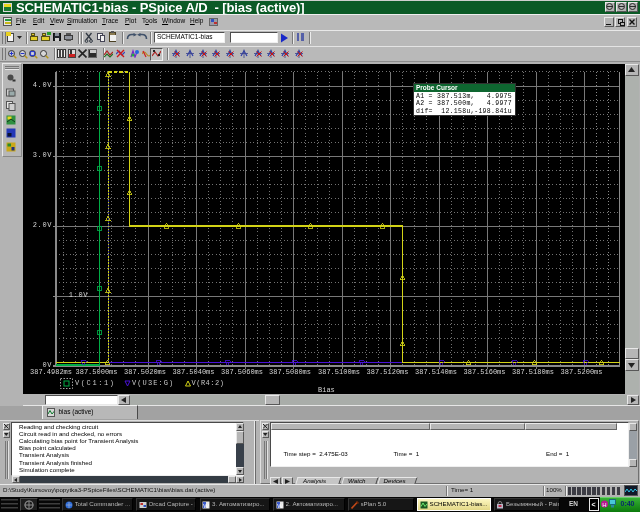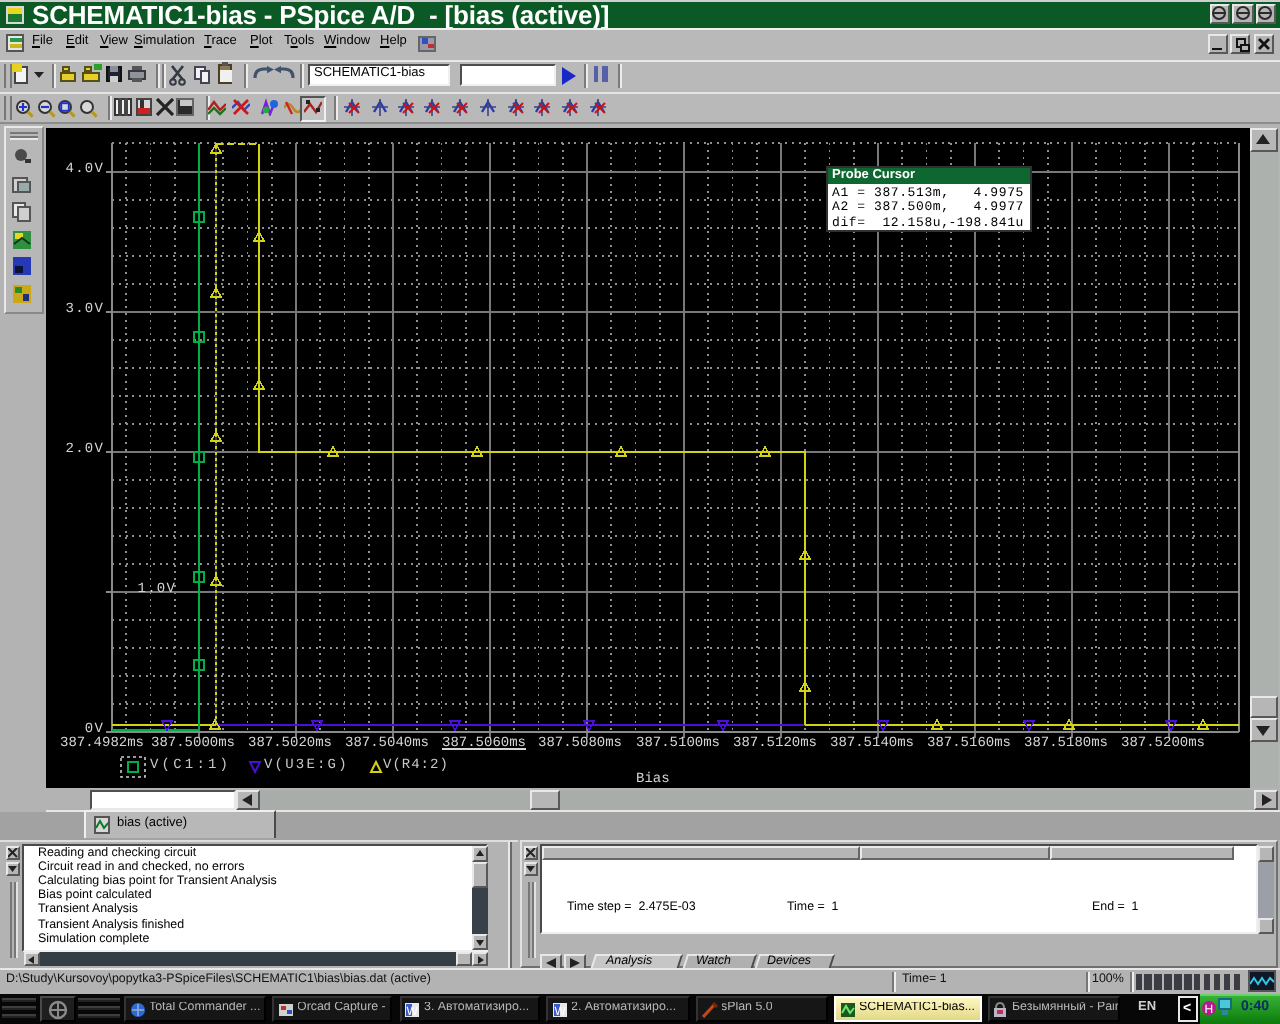--- a/index.html
+++ b/index.html
@@ -351,21 +351,21 @@
 </svg>
 <div style="position:absolute;left:24px;top:82.0px;font-family:'Liberation Mono',monospace;font-size:7px;line-height:7px;color:#d4d4d4;white-space:pre;letter-spacing:0.6px;"><span style="display:inline-block;width:28px;text-align:right;">4.0V</span></div>
 <div style="position:absolute;left:24px;top:152.0px;font-family:'Liberation Mono',monospace;font-size:7px;line-height:7px;color:#d4d4d4;white-space:pre;letter-spacing:0.6px;"><span style="display:inline-block;width:28px;text-align:right;">3.0V</span></div>
 <div style="position:absolute;left:24px;top:222.0px;font-family:'Liberation Mono',monospace;font-size:7px;line-height:7px;color:#d4d4d4;white-space:pre;letter-spacing:0.6px;"><span style="display:inline-block;width:28px;text-align:right;">2.0V</span></div>
 <div style="position:absolute;left:24px;top:292.0px;font-family:'Liberation Mono',monospace;font-size:7px;line-height:7px;color:#d4d4d4;white-space:pre;letter-spacing:0.6px;margin-left:36px;"><span style="display:inline-block;width:28px;text-align:right;">1.0V</span></div>
 <div style="position:absolute;left:24px;top:362.0px;font-family:'Liberation Mono',monospace;font-size:7px;line-height:7px;color:#d4d4d4;white-space:pre;letter-spacing:0.6px;"><span style="display:inline-block;width:28px;text-align:right;">0V</span></div>
 <div style="position:absolute;left:30px;top:368.5px;font-family:'Liberation Mono',monospace;font-size:7px;line-height:7px;color:#d4d4d4;white-space:pre;width:42px;text-align:center;letter-spacing:0px;">387.4982ms</div>
 <div style="position:absolute;left:75.5px;top:368.5px;font-family:'Liberation Mono',monospace;font-size:7px;line-height:7px;color:#d4d4d4;white-space:pre;width:42px;text-align:center;letter-spacing:0px;">387.5000ms</div>
 <div style="position:absolute;left:124.0px;top:368.5px;font-family:'Liberation Mono',monospace;font-size:7px;line-height:7px;color:#d4d4d4;white-space:pre;width:42px;text-align:right;letter-spacing:0px;">387.5020ms</div>
 <div style="position:absolute;left:172.5px;top:368.5px;font-family:'Liberation Mono',monospace;font-size:7px;line-height:7px;color:#d4d4d4;white-space:pre;width:42px;text-align:center;letter-spacing:0px;">387.5040ms</div>
-<div style="position:absolute;left:221.0px;top:368.5px;font-family:'Liberation Mono',monospace;font-size:7px;line-height:7px;color:#d4d4d4;white-space:pre;width:42px;text-align:center;letter-spacing:0px;text-decoration:underline;">387.5060ms</div>
+<div style="position:absolute;left:221.0px;top:368.5px;font-family:'Liberation Mono',monospace;font-size:7px;line-height:7px;color:#d4d4d4;white-space:pre;width:42px;text-align:center;letter-spacing:0px;">387.5060ms</div>
 <div style="position:absolute;left:269px;top:368.5px;font-family:'Liberation Mono',monospace;font-size:7px;line-height:7px;color:#d4d4d4;white-space:pre;width:42px;text-align:right;letter-spacing:0px;">387.5080ms</div>
 <div style="position:absolute;left:318.0px;top:368.5px;font-family:'Liberation Mono',monospace;font-size:7px;line-height:7px;color:#d4d4d4;white-space:pre;width:42px;text-align:center;letter-spacing:0px;">387.5100ms</div>
 <div style="position:absolute;left:366.5px;top:368.5px;font-family:'Liberation Mono',monospace;font-size:7px;line-height:7px;color:#d4d4d4;white-space:pre;width:42px;text-align:center;letter-spacing:0px;">387.5120ms</div>
 <div style="position:absolute;left:415.0px;top:368.5px;font-family:'Liberation Mono',monospace;font-size:7px;line-height:7px;color:#d4d4d4;white-space:pre;width:42px;text-align:center;letter-spacing:0px;">387.5140ms</div>
 <div style="position:absolute;left:463.5px;top:368.5px;font-family:'Liberation Mono',monospace;font-size:7px;line-height:7px;color:#d4d4d4;white-space:pre;width:42px;text-align:center;letter-spacing:0px;">387.5160ms</div>
 <div style="position:absolute;left:512.0px;top:368.5px;font-family:'Liberation Mono',monospace;font-size:7px;line-height:7px;color:#d4d4d4;white-space:pre;width:42px;text-align:center;letter-spacing:0px;">387.5180ms</div>
 <div style="position:absolute;left:560.5px;top:368.5px;font-family:'Liberation Mono',monospace;font-size:7px;line-height:7px;color:#d4d4d4;white-space:pre;width:42px;text-align:center;letter-spacing:0px;">387.5200ms</div>
 <div style="position:absolute;left:318px;top:386.5px;font-family:'Liberation Mono',monospace;font-size:7px;line-height:7px;color:#d4d4d4;white-space:pre;">Bias</div>
 <svg style="position:absolute;left:55px;top:376px" width="180" height="14">
 <rect x="5.5" y="2.5" width="12" height="10" fill="none" stroke="#cccccc" stroke-width="0.8" stroke-dasharray="1.5 1.5"></rect>

